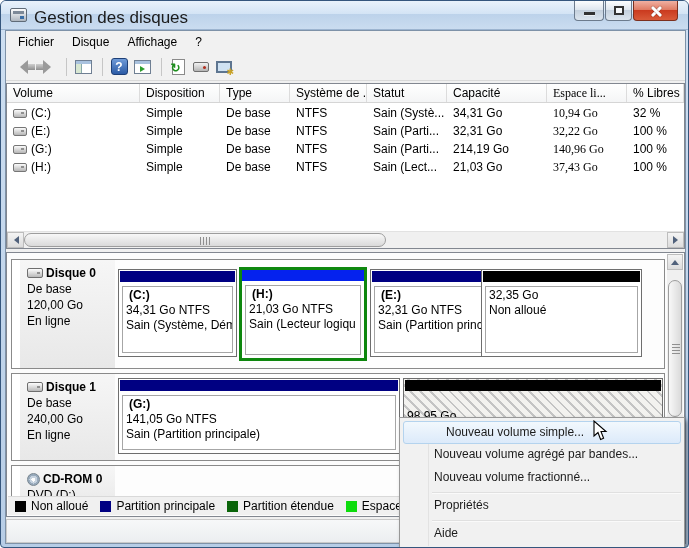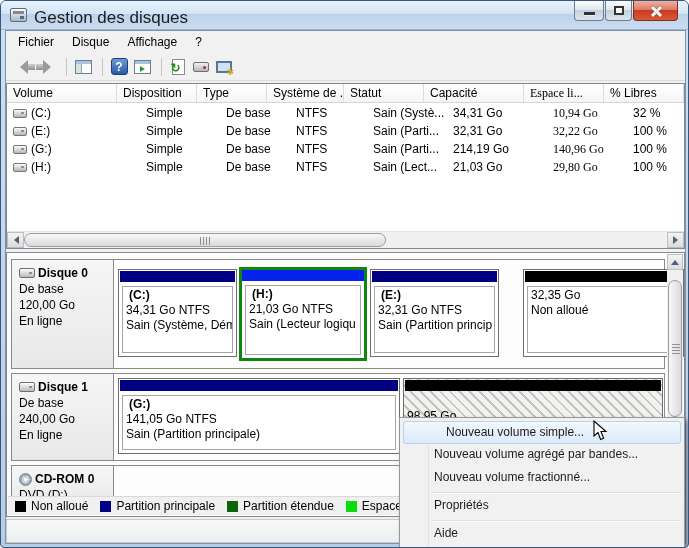--- a/index.html
+++ b/index.html
@@ -71,21 +71,21 @@
   .pcico::after { content:"✱"; position:absolute; right:-4px; bottom:-6px; color:#c9a227; font-size:9px; }
   
   .listview { position: absolute; left: 5px; top: 82px; width: 679px; height: 166px;
     background: #fff; border: 1px solid #828790; }
   .lv-head { position: absolute; left: 0; top: 0; right: 0; height: 19px; display: flex;
     background: linear-gradient(#ffffff, #f4f5f6); border-bottom: 1px solid #d5d5d5; }
   .hcell { border-right: 1px solid #dcdcdc; padding: 2px 0 0 6px; overflow: hidden;
     white-space: nowrap; }
   .lv-row { position: absolute; left: 0; right: 0; height: 18px; display: flex; align-items: center; }
   .cell { padding-left: 6px; overflow: hidden; white-space: nowrap; }
-  .w1{width:110px;} .w2{width:80px;} .w3{width:70px;} .w4{width:77px;} .w5{width:80px;}
+  .w1{width:133px;} .w2{width:80px;} .w3{width:70px;} .w4{width:77px;} .w5{width:80px;}
   .w6{width:100px;} .w7{width:80px;font-family:Liberation Serif, serif;} .w8{flex:1;}
   .vol-ico { width: 14px; height: 9px; border: 1px solid #767676; border-radius: 2px;
     background: linear-gradient(#fbfbfb, #b6b6b6); display: inline-block; margin: 0 4px 0 6px;
     flex: none; position: relative; }
   .vol-ico::after { content:""; position:absolute; right:2px; top:2px; width:3px; height:2px; background:#8f8f8f; }
   .vcell1 { display: flex; align-items: center; width: 133px; overflow: hidden; }
   
   .hscroll { position: absolute; left: 0; right: 0; bottom: 0; height: 17px; background: #f0f0f0;
     border-top: 1px solid #e2e2e2; }
   .hbtn { position: absolute; top: 0; width: 17px; height: 16px;
@@ -100,21 +100,21 @@
     background: linear-gradient(#f8f8f8,#dadada); border: 1px solid #9d9d9d; border-radius: 7px; }
   .hgrip { position: absolute; left: 50%; top: 3px; width: 10px; height: 8px; margin-left: -5px;
     background: repeating-linear-gradient(90deg,#8f8f8f 0 1px,transparent 1px 3px); }
   
   .gpane { position: absolute; left: 5px; top: 251px; width: 679px; height: 265px;
     background: #fcfcfc; border: 1px solid #828790; overflow: hidden; }
   .disk-row { position: absolute; left: 4px; width: 654px; border: 1px solid #8a8a8a; background: #fff; }
   .row0 { top: 6px; height: 110px; }
   .row1 { top: 120px; height: 88px; }
   .rowcd { top: 212px; height: 46px; }
-  .dlabel { position: absolute; left: 0; top: 0; bottom: 0; width: 102px;
+  .dlabel { position: absolute; left: 8px; top: 0; bottom: 0; width: 102px;
     background: linear-gradient(#f6f6f6, #e8e8e8); border-right: 1px solid #8a8a8a;
     padding: 5px 4px 12px 7px; line-height: 16px; }
   .dname { font-weight: bold; display: flex; align-items: center; }
   .disk-ico { width: 16px; height: 10px; border: 1px solid #6f6f6f; border-radius: 2px;
     background: linear-gradient(#fdfdfd,#b9b9b9); margin-right: 3px; flex: none; position: relative; }
   .disk-ico::after { content:""; position:absolute; right:2px; top:3px; width:3px; height:2px; background:#8f8f8f; }
   .cd-ico { width: 13px; height: 13px; border-radius: 50%; flex: none; margin-right: 3px;
     background: radial-gradient(circle at 50% 50%, #fff 0 2px, #c7d3df 2px 4px, #98aabc 4px 7px);
     border: 1px solid #77858f; }
   .parts { position: absolute; left: 103px; top: 0; right: 0; bottom: 0; background: #fdfdfd; }
@@ -128,21 +128,21 @@
   .pl1 { font-weight: bold; padding-left: 3px; }
   .part.extended { top: 7px; height: 94px; border: 3px solid #0e870e; }
   .part.extended .band { left: 0; right: 0; top: 0; }
   .part.extended .pinner { top: 15px; }
   .part.hatched { background: repeating-linear-gradient(45deg, #f3f2ef 0 5px, #c4c4c4 5px 7px); }
   .part.hatched .hl2 { position: absolute; left: 3px; top: 30px; }
   .part.hatched .hl3 { position: absolute; left: 3px; top: 46px; }
   .p-c { left: 3px; width: 119px; }
   .p-h { left: 124px; width: 128px; }
   .p-e { left: 255px; width: 129px; }
-  .p-ua0 { left: 408px; width: 161px; }
+  .p-ua0 { left: 366px; width: 161px; }
   .p-g { left: 3px; width: 282px; }
   .p-ua1 { left: 288px; width: 260px; }
   
   .legend { position: absolute; left: 1px; right: 1px; bottom: 1px; height: 19px; background: #f0f0f0;
     border-top: 1px solid #d9d9d9; display: flex; align-items: center; padding-left: 7px; z-index: 5; }
   .leg-item { display: flex; align-items: center; margin-right: 12px; white-space: nowrap; }
   .leg-sq { width: 11px; height: 11px; margin-right: 5px; flex: none; }
   
   .vscroll { position: absolute; right: 1px; top: 1px; width: 16px; height: 244px; background: #f0f0f0; }
   .vbtn { position: absolute; left: 0; width: 16px; height: 16px;
@@ -296,21 +296,21 @@
     <div class="lv-row" style="top:74px">
       <span class="vcell1">
           <span class="vol-ico"></span>
           <span>(H:)</span>
         </span>
       <span class="cell w2">Simple</span>
       <span class="cell w3">De base</span>
       <span class="cell w4">NTFS</span>
       <span class="cell w5">Sain (Lect...</span>
       <span class="cell w6">21,03 Go</span>
-      <span class="cell w7">29,80 Go</span>
+      <span class="cell w7">37,43 Go</span>
       <span class="cell w8">100 %</span>
     </div>
 
     <div class="hscroll">
       <div class="hbtn left">
           <span class="tri-l"></span>
         </div>
       <div class="hthumb">
           <span class="hgrip"></span>
         </div>

